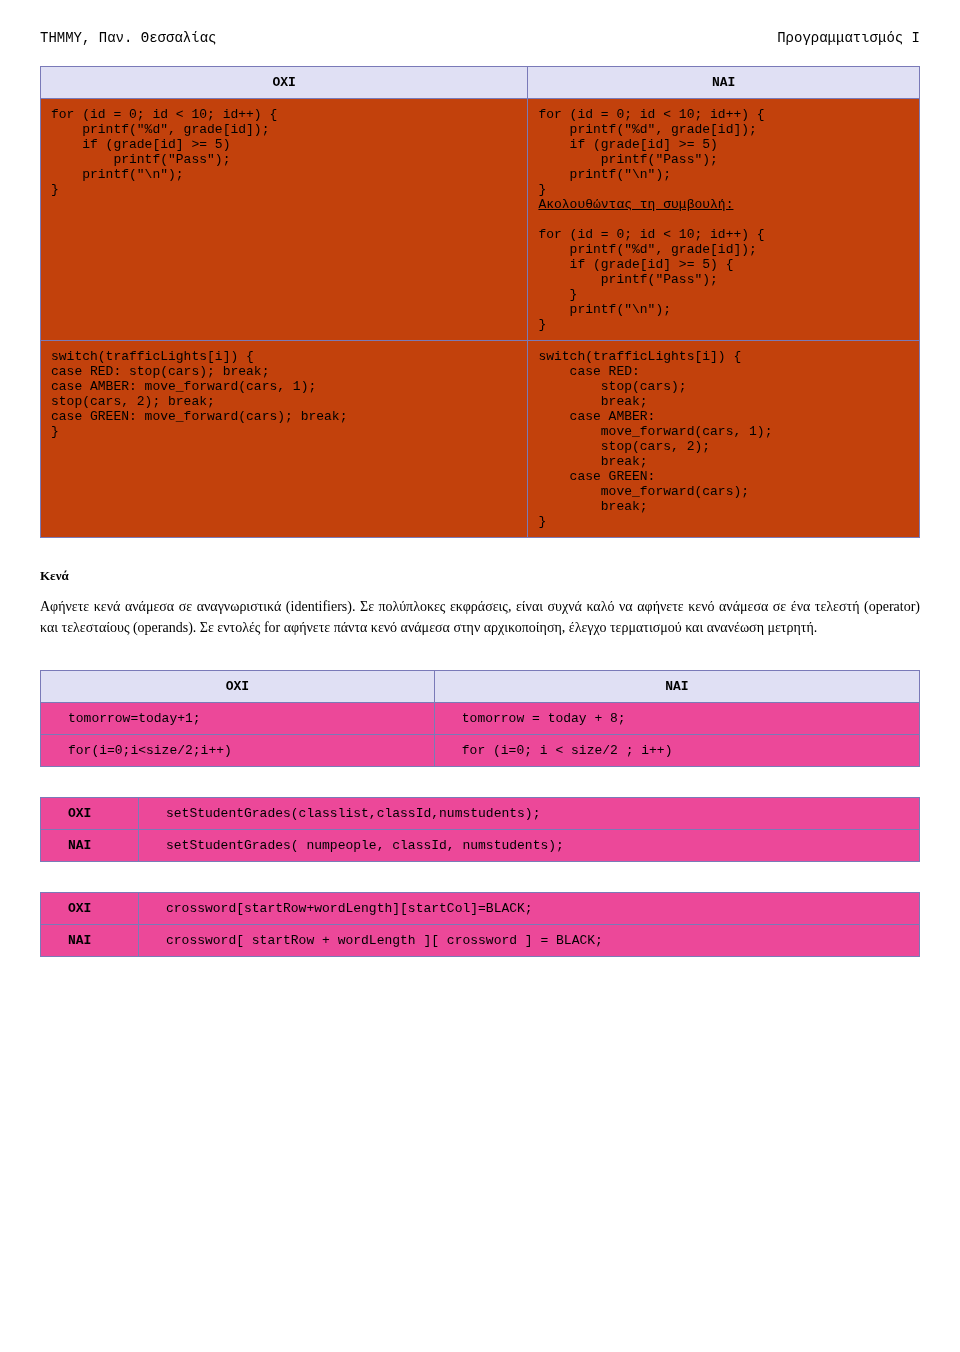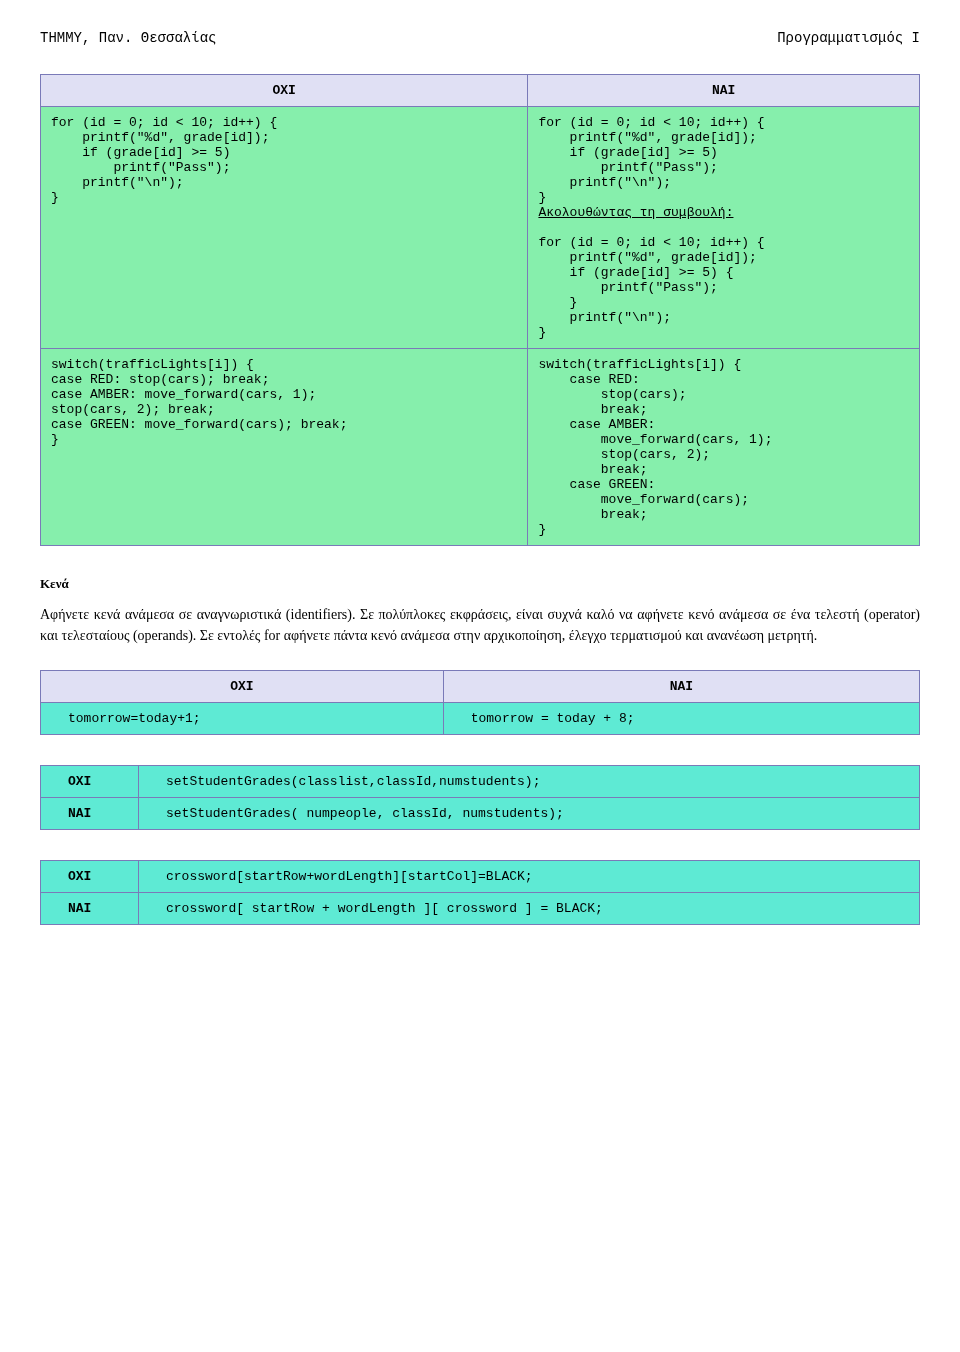--- a/index.html
+++ b/index.html
@@ -10,80 +10,80 @@
     margin: 0;
     padding: 30px 40px;
     width: 960px;
     box-sizing: border-box;
   }
   .header {
     display: flex;
     justify-content: space-between;
     font-family: 'Courier New', monospace;
     font-size: 14px;
-    margin-bottom: 28px;
+    margin-bottom: 20px;
   }
   table.example {
     width: 100%;
     border-collapse: collapse;
     margin-bottom: 30px;
   }
   table.example td, table.example th {
     border: 1px solid #7a7ab8;
     padding: 8px 10px;
     vertical-align: top;
     font-family: 'Courier New', monospace;
     font-size: 13px;
     white-space: pre;
   }
   table.example th {
     background: #e0e0f4;
     text-align: center;
     font-weight: bold;
   }
   table.example td {
-    background: #86efac;
+    background: #c2410c;
   }
   table.kv {
     width: 100%;
     border-collapse: collapse;
     margin-bottom: 30px;
   }
   table.kv td, table.kv th {
     border: 1px solid #7a7ab8;
     padding: 8px 10px;
     font-family: 'Courier New', monospace;
     font-size: 13px;
     vertical-align: top;
   }
   table.kv th {
     background: #e0e0f4;
     font-weight: bold;
     text-align: center;
   }
   table.kv td {
-    background: #5eead4;
+    background: #ec4899;
     padding-left: 27px;
   }
   table.kv td.label {
     width: 60px;
     font-weight: bold;
     text-align: left;
   }
   h2.section {
     font-family: Georgia, serif;
     font-weight: bold;
     font-size: 13px;
     margin: 30px 0 12px 0;
   }
   p.para {
     font-family: Georgia, serif;
     font-size: 14px;
     line-height: 1.5;
-    margin: 0 0 24px 0;
+    margin: 0 0 32px 0;
     text-align: justify;
   }
   .u { text-decoration: underline; margin-top: 45px; }
 </style>
 </head>
 <body>
 
 <div class="header">
   <span>ΤΗΜΜΥ, Παν. Θεσσαλίας</span>
   <span>Προγραμματισμός Ι</span>
@@ -148,20 +148,24 @@
 <table class="kv">
   <tbody>
       <tr>
     <th>ΟΧΙ</th>
     <th>ΝΑΙ</th>
   </tr>
   <tr>
     <td>tomorrow=today+1;</td>
     <td>tomorrow = today + 8;</td>
   </tr>
+  <tr>
+    <td>for(i=0;i&lt;size/2;i++)</td>
+    <td>for (i=0; i &lt; size/2 ; i++)</td>
+  </tr>
 </tbody>
   </table>
 
 <table class="kv">
   <tbody>
       <tr>
     <td class="label">ΟΧΙ</td>
     <td>setStudentGrades(classlist,classId,numstudents);</td>
   </tr>
   <tr>

